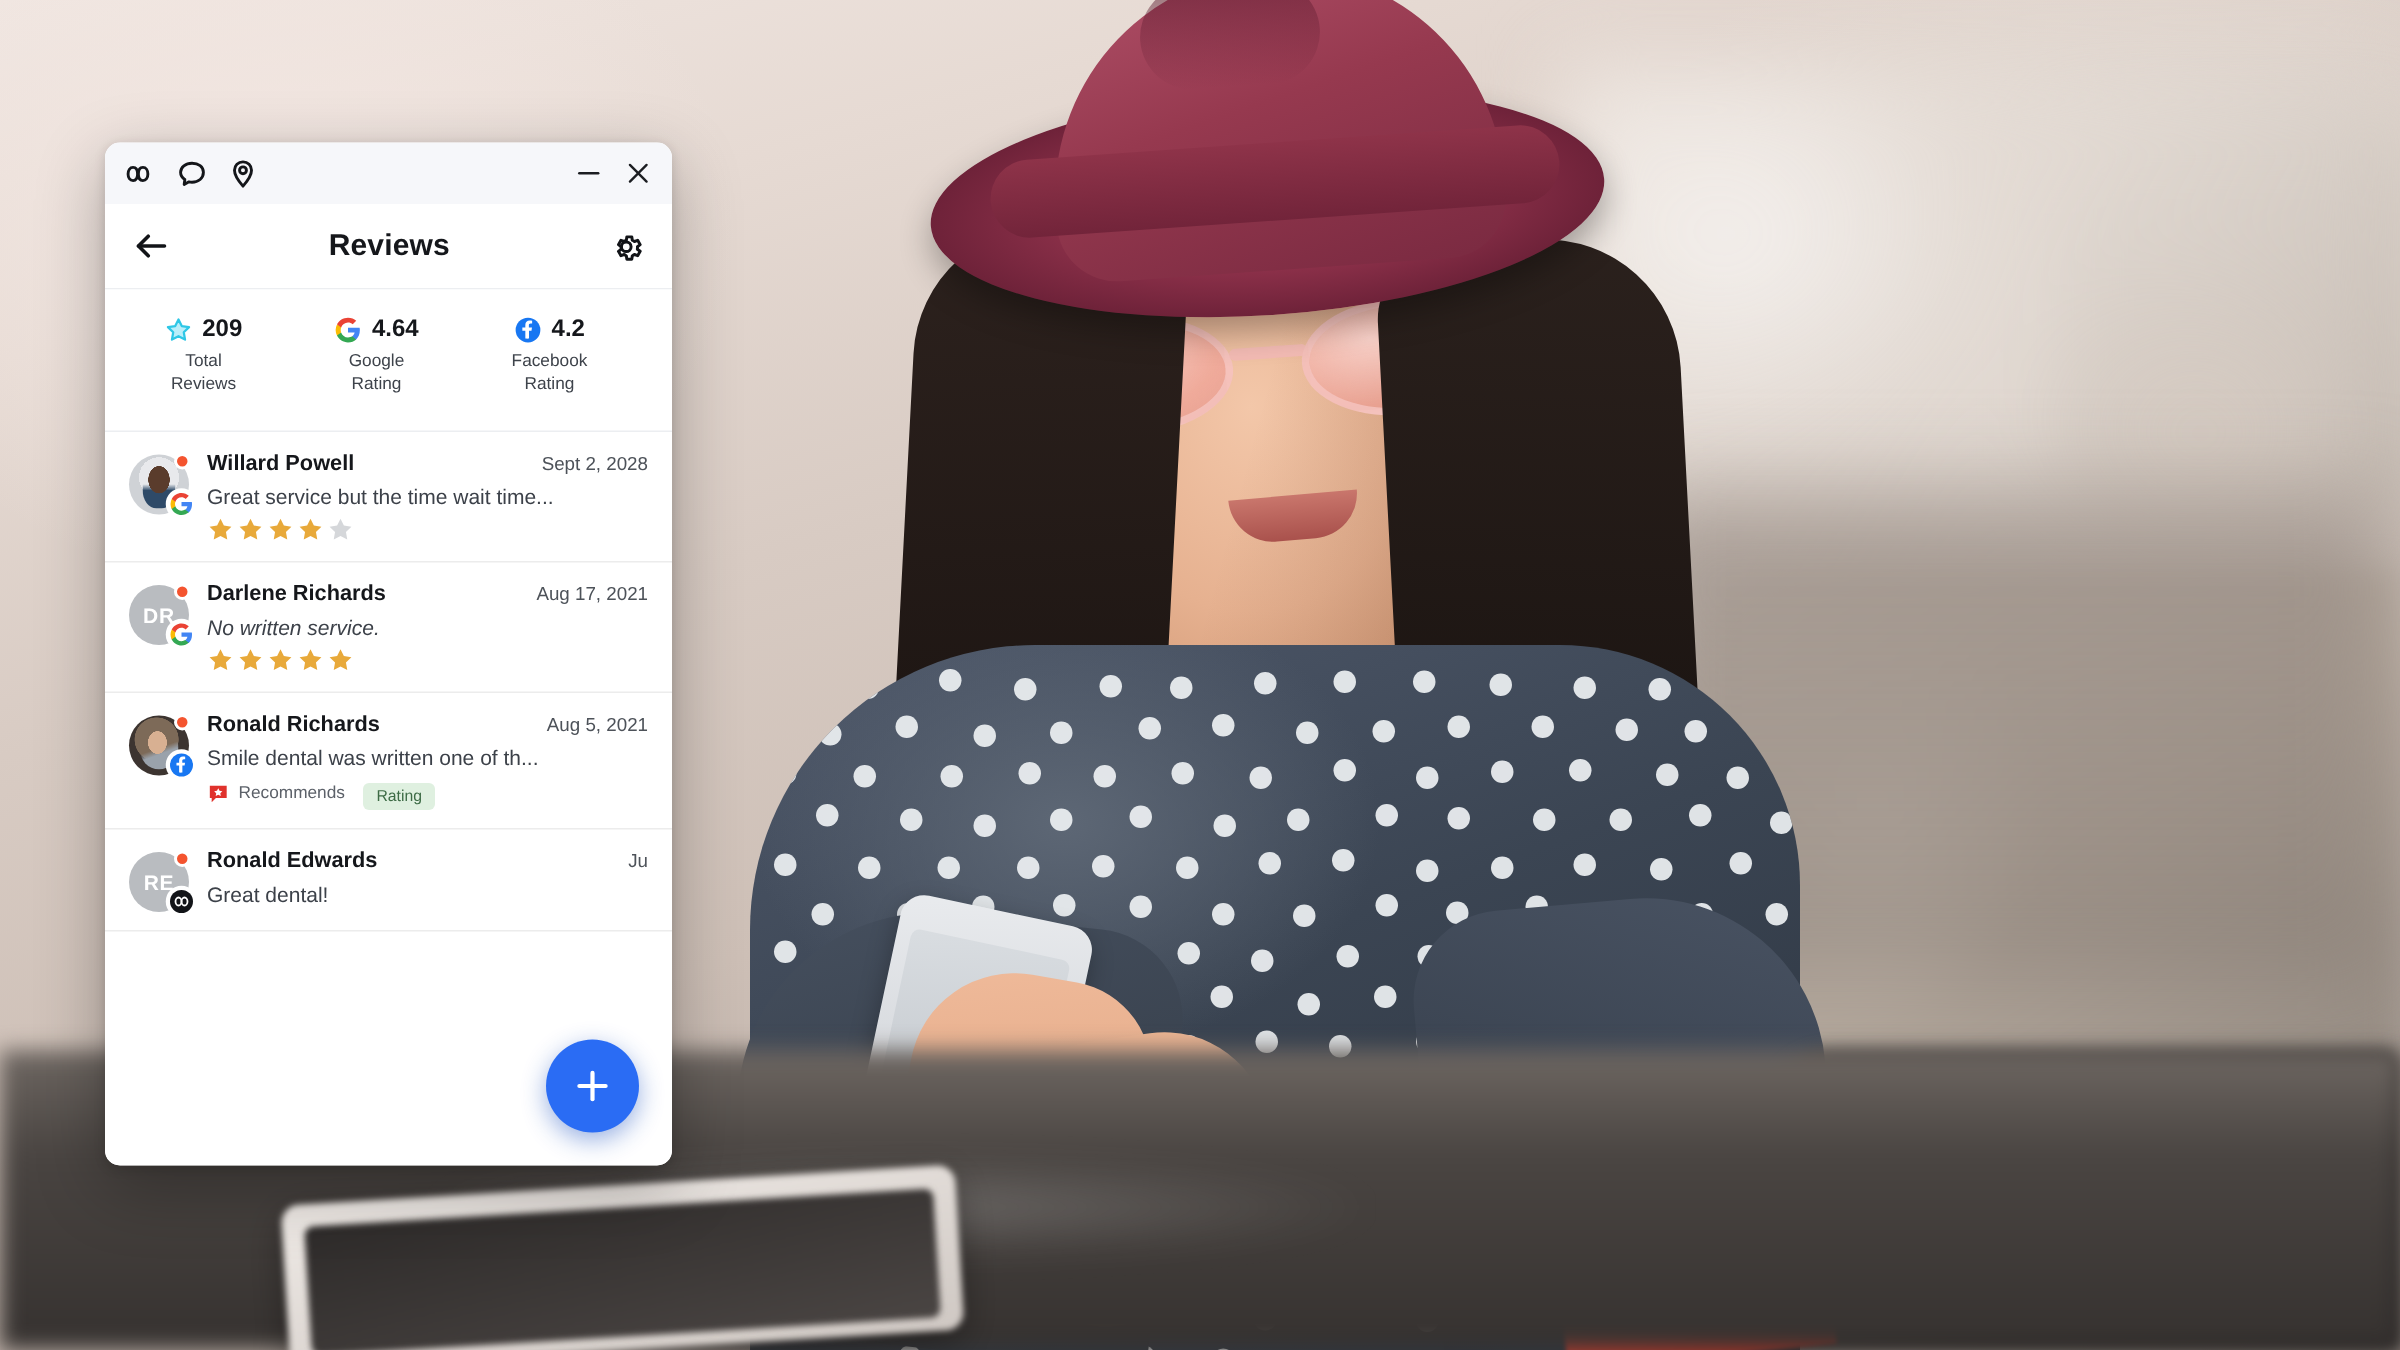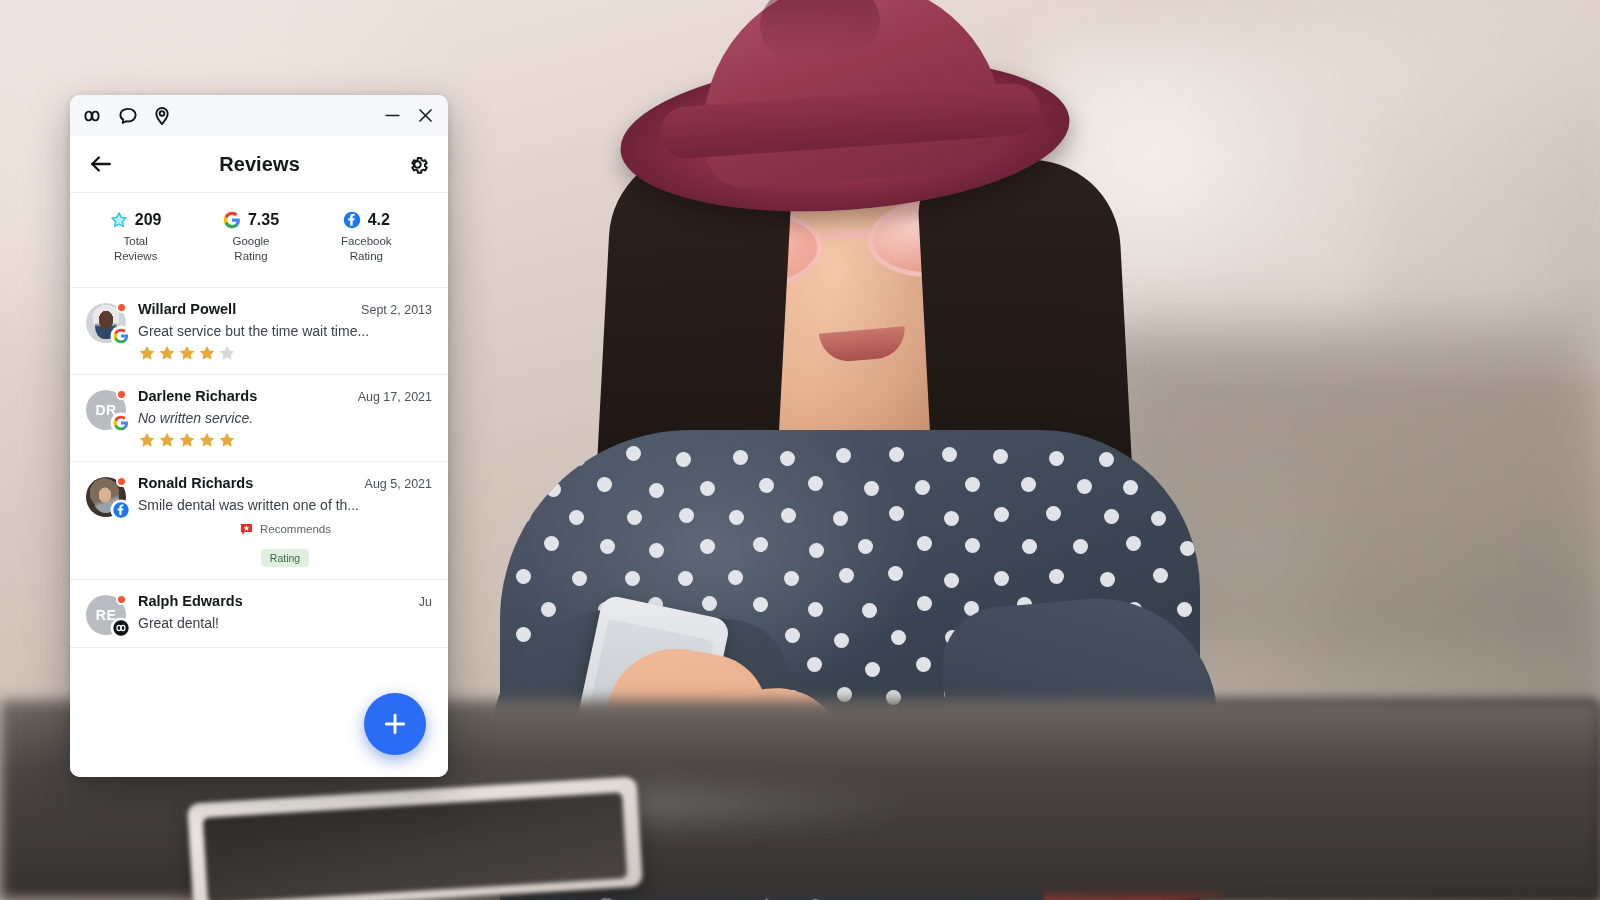--- a/index.html
+++ b/index.html
@@ -341,21 +341,21 @@
     white-space:nowrap; overflow:hidden; text-overflow:ellipsis;
   }
   .rv-date { margin-left:auto; font-size:12.5px; color:#4d5259; white-space:nowrap; }
   .rv-text {
     margin-top:5px; font-size:14px; color:#3c4149; line-height:1.3;
     white-space:nowrap; overflow:hidden; text-overflow:ellipsis;
   }
   .rv-text.empty { font-style:italic; color:#3c4149; }
   .rv-stars { margin-top:4px; display:flex; gap:2px; }
   .rv-stars svg { width:18px; height:18px; display:block; }
-  .rv-tags { margin-top:7px; display:flex; align-items:center; gap:12px;flex-direction:column; }
+  .rv-tags { margin-top:7px; display:flex; align-items:flex-start; gap:12px; }
   .tag-rec { display:flex; align-items:center; gap:6px; }
   .tag-rec svg { width:15px; height:15px; display:block; }
   .tag-rec span { font-size:11.5px; color:#5c6169; }
   .tag-replied {
     background:#dff0e0; color:#3d6b45;
     font-size:10.5px; padding:3px 9px; border-radius:4px;
   }
 
   
   .fab {
@@ -694,21 +694,21 @@
     <div class="stat">
       <div class="stat-top">
         <span class="stat-ic">
           <svg viewBox="0 0 48 48">
             <path fill="#4285F4" d="M45.1 24.5c0-1.6-.14-3.16-.42-4.66H24v8.82h11.8c-.5 2.74-2.05 5.06-4.37 6.62v5.5h7.08c4.14-3.82 6.53-9.44 6.53-16.28z"></path>
             <path fill="#34A853" d="M24 46c5.9 0 10.86-1.96 14.48-5.3l-7.08-5.5c-1.96 1.32-4.48 2.1-7.4 2.1-5.69 0-10.5-3.84-12.23-9H4.47v5.68C8.07 41.14 15.44 46 24 46z"></path>
             <path fill="#FBBC05" d="M11.77 28.3A13.2 13.2 0 0 1 11.07 24c0-1.5.26-2.96.7-4.3v-5.68H4.47A22 22 0 0 0 2 24c0 3.55.85 6.9 2.47 9.98l7.3-5.68z"></path>
             <path fill="#EA4335" d="M24 10.7c3.21 0 6.09 1.1 8.36 3.27l6.27-6.27C34.85 4.2 29.9 2 24 2 15.44 2 8.07 6.86 4.47 13.94l7.3 5.68C13.5 14.54 18.31 10.7 24 10.7z"></path>
           </svg>
         </span>
-        <span class="stat-val">7.35</span>
+        <span class="stat-val">4.64</span>
       </div>
       <div class="stat-lbl">
         <div>Google</div>
         <div>Rating</div>
       </div>
     </div>
 
     <div class="stat">
       <div class="stat-top">
         <span class="stat-ic">
@@ -737,21 +737,21 @@
               <path fill="#4285F4" d="M45.1 24.5c0-1.6-.14-3.16-.42-4.66H24v8.82h11.8c-.5 2.74-2.05 5.06-4.37 6.62v5.5h7.08c4.14-3.82 6.53-9.44 6.53-16.28z"></path>
               <path fill="#34A853" d="M24 46c5.9 0 10.86-1.96 14.48-5.3l-7.08-5.5c-1.96 1.32-4.48 2.1-7.4 2.1-5.69 0-10.5-3.84-12.23-9H4.47v5.68C8.07 41.14 15.44 46 24 46z"></path>
               <path fill="#FBBC05" d="M11.77 28.3A13.2 13.2 0 0 1 11.07 24c0-1.5.26-2.96.7-4.3v-5.68H4.47A22 22 0 0 0 2 24c0 3.55.85 6.9 2.47 9.98l7.3-5.68z"></path>
               <path fill="#EA4335" d="M24 10.7c3.21 0 6.09 1.1 8.36 3.27l6.27-6.27C34.85 4.2 29.9 2 24 2 15.44 2 8.07 6.86 4.47 13.94l7.3 5.68C13.5 14.54 18.31 10.7 24 10.7z"></path>
             </svg>
           </span>
     </div>
     <div class="rv-body">
       <div class="rv-top">
         <span class="rv-name">Willard Powell</span>
-        <span class="rv-date">Sept 2, 2013</span>
+        <span class="rv-date">Sept 2, 2028</span>
       </div>
       <div class="rv-text">Great service but the time wait time...</div>
       <div class="rv-stars">
             <svg viewBox="0 0 24 24" fill="#e8a93a">
               <path d="M12 2.4l3 6.1 6.7 1-4.85 4.7 1.15 6.7L12 17.75 5.99 20.9l1.15-6.7L2.3 9.5l6.7-1z"></path>
             </svg>
             <svg viewBox="0 0 24 24" fill="#e8a93a">
               <path d="M12 2.4l3 6.1 6.7 1-4.85 4.7 1.15 6.7L12 17.75 5.99 20.9l1.15-6.7L2.3 9.5l6.7-1z"></path>
             </svg>
             <svg viewBox="0 0 24 24" fill="#e8a93a">
@@ -845,21 +845,21 @@
               <circle cx="12" cy="12" r="11.5" fill="#121418"></circle>
               <g fill="none" stroke="#fff" stroke-width="1.8">
                 <ellipse cx="9" cy="12" rx="3" ry="4"></ellipse>
                 <ellipse cx="15" cy="12" rx="3" ry="4"></ellipse>
               </g>
             </svg>
           </span>
     </div>
     <div class="rv-body">
       <div class="rv-top">
-        <span class="rv-name">Ralph Edwards</span>
+        <span class="rv-name">Ronald Edwards</span>
         <span class="rv-date">Ju</span>
       </div>
       <div class="rv-text">Great dental!</div>
 
     </div>
       </div>
     </div>
 
   <div class="fab">
     <svg viewBox="0 0 24 24" stroke="currentColor" stroke-width="2.4" stroke-linecap="round">

